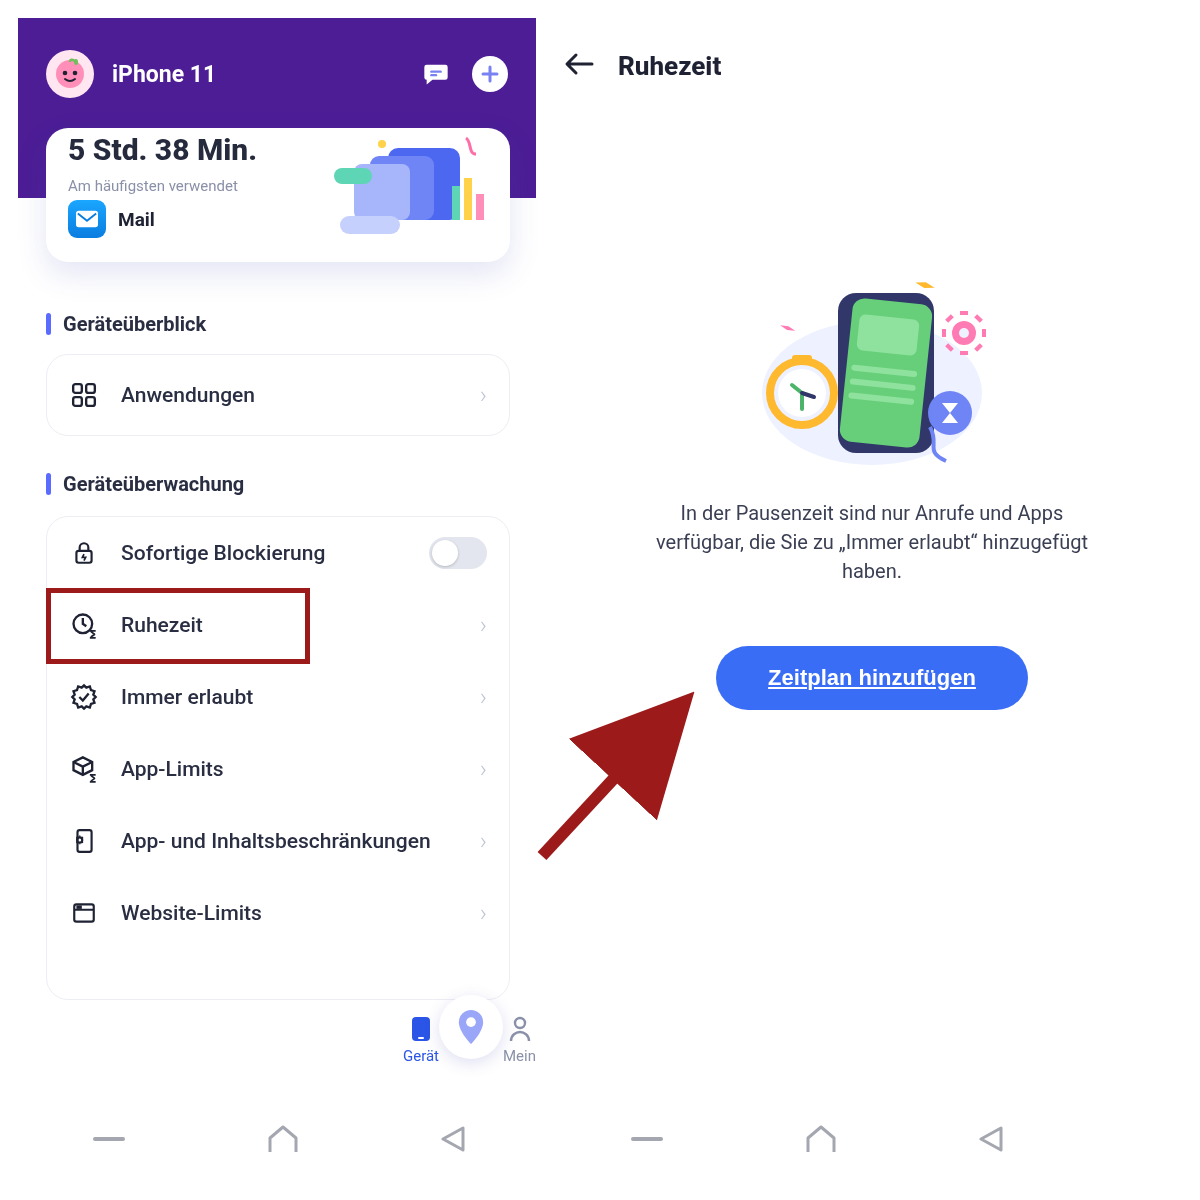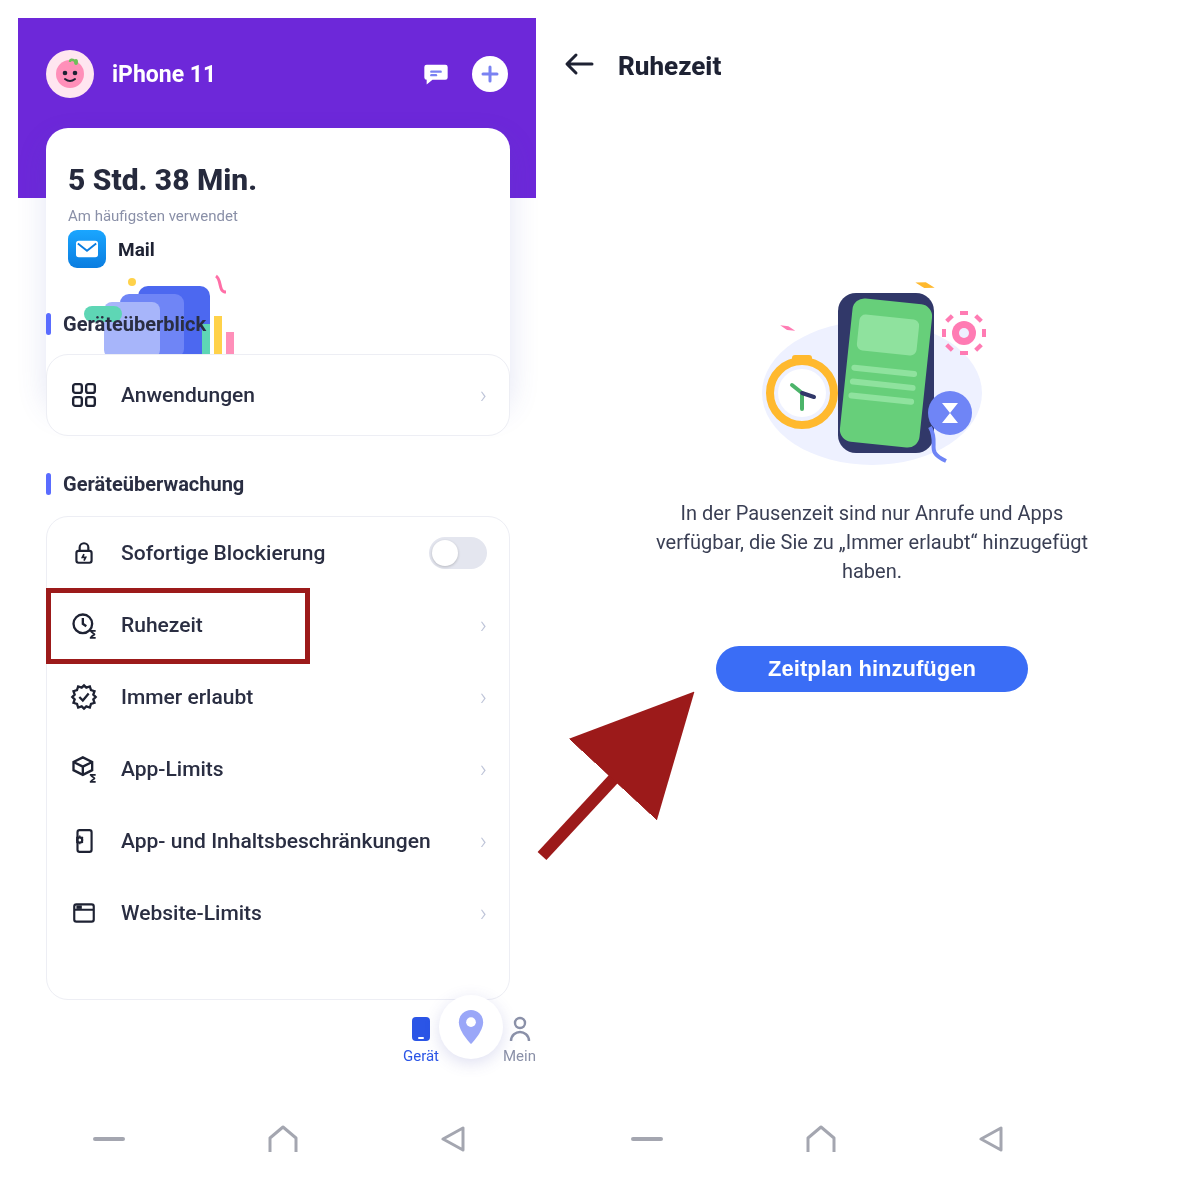--- a/index.html
+++ b/index.html
@@ -21,21 +21,21 @@
     flex: 1;
     position: relative;
     padding: 48px 20px 0 28px;
   }
 
   
   .purple-header {
     position: absolute;
     left: 18px; right: 0; top: 18px;
     height: 180px;
-    background: #6d28d9;
+    background: #4c1d95;
     border-radius: 0 0 0 0;
   }
   .ph-inner {
     display: flex;
     align-items: center;
     padding: 32px 28px 0 28px;
     gap: 18px;
     position: relative;
   }
   .avatar {
@@ -66,23 +66,23 @@
     font-size: 20px;
   }
 
   .stats-card {
     position: absolute;
     left: 46px; right: 26px;
     top: 128px;
     background: #fff;
     border-radius: 22px;
     box-shadow: 0 12px 30px rgba(70,80,180,.15);
-    padding: 34px 22px 22px 22px;
+    padding: 2px 22px 22px 22px;
     display: flex;
-    flex-direction: column;
+    align-items: center;
   }
   .stats-text { flex: 1; }
   .stats-time { font-size: 30px; font-weight: 800; color: #262a3d; }
   .stats-sub { color: #8a90a8; font-size: 15px; margin-top: 10px; }
   .most-app { display: flex; align-items: center; gap: 12px; margin-top: 5px; }
   .mail-icon {
     width: 38px; height: 38px; border-radius: 9px;
     background: linear-gradient(#1aa6ff,#0a7de0);
     display: flex; align-items: center; justify-content: center;
   }
@@ -157,27 +157,28 @@
     text-align: center;
     color: #3a3f54;
     font-size: 20px;
     line-height: 1.45;
     max-width: 460px;
     margin: 26px auto 0 auto;
   }
   .cta {
     display: block;
     margin: 60px auto 0 auto;
-    width: 312px; height: 46px;
+    width: 312px; height: 64px;
     border-radius: 60px;
     background: #3a6df6;
     color: #fff;
     font-size: 22px;
     font-weight: 600;
     border: none;
+    text-decoration: underline;
   }
 
   
   .bottom-tabs {
     position: absolute;
     left: 18px;
     width: 518px;
     bottom: 120px;
     height: 80px;
     display: flex; align-items: center; justify-content: flex-end;

